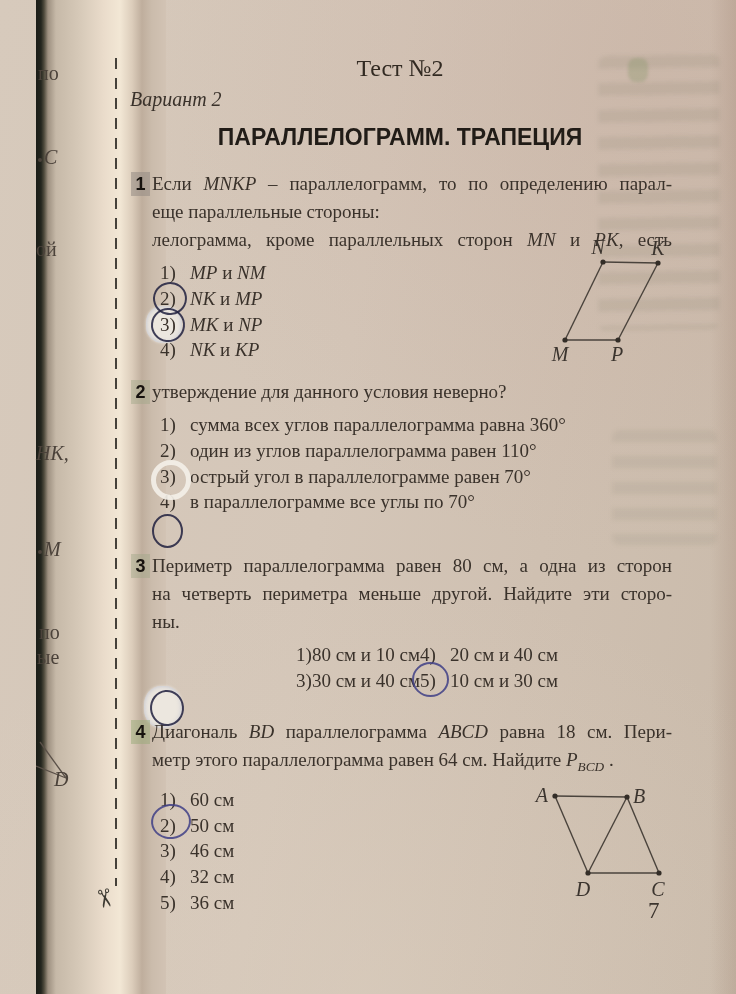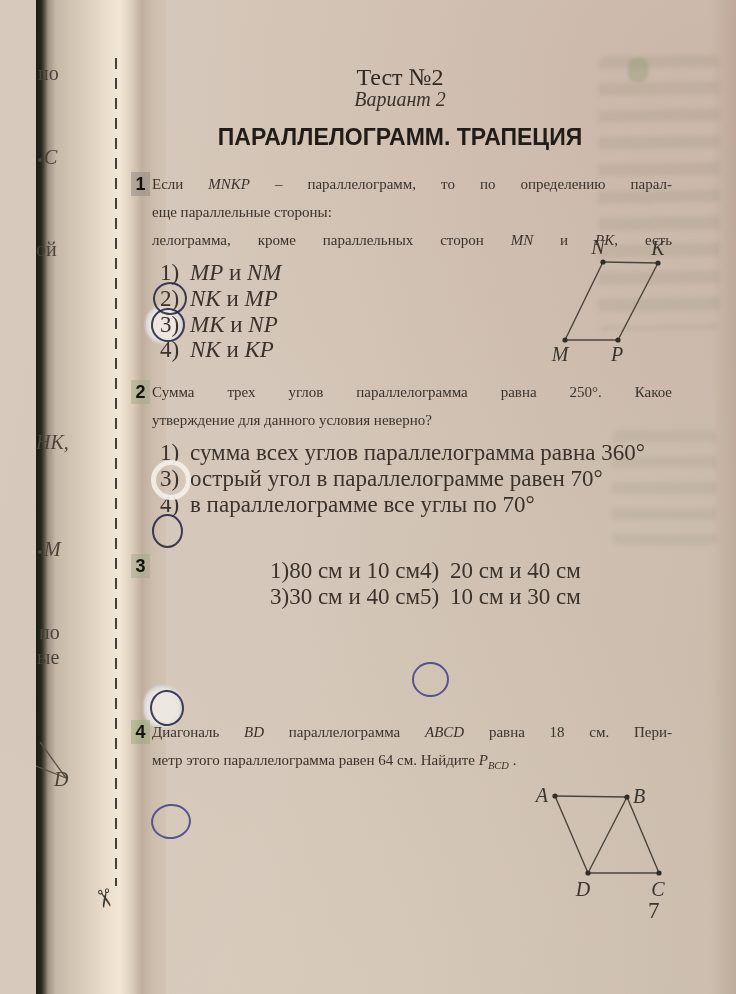--- a/index.html
+++ b/index.html
@@ -32,39 +32,39 @@
   .bleed1{left:598px;top:55px;width:122px;height:275px;
     background:repeating-linear-gradient(to bottom,rgba(96,98,76,.10) 0 13px,transparent 13px 27px);
     filter:blur(2px);transform:skewY(-1deg);}
   .bleed2{left:612px;top:430px;width:105px;height:115px;
     background:repeating-linear-gradient(to bottom,rgba(96,98,76,.08) 0 12px,transparent 12px 26px);
     filter:blur(2px);}
   .bleed3{left:628px;top:58px;width:20px;height:24px;background:rgba(112,140,82,.25);filter:blur(1.5px);}
   .edge-right{position:absolute;right:0;top:0;width:26px;height:100%;
     background:linear-gradient(90deg,transparent,rgba(138,106,88,.20));}
   
-  .test-title{position:absolute;left:130px;top:64px;width:540px;text-align:center;
+  .test-title{position:absolute;left:130px;top:55px;width:540px;text-align:center;
     font-size:24px;color:#322a22;}
-  .variant{position:absolute;left:130px;top:88px;width:540px;text-align:center;
+  .variant{position:absolute;left:130px;top:88px;width:540px;
     font-size:20px;font-style:italic;color:#3a322b;}
   .heading{position:absolute;left:130px;top:124px;width:540px;text-align:center;margin:0;
     font-family:Liberation Sans, sans-serif;font-weight:bold;font-size:23px;color:#211c17;}
   
   .q{position:absolute;left:130px;width:548px;z-index:2;}
   .badge{position:absolute;left:1px;top:2px;width:19px;height:24px;line-height:24px;
     text-align:center;font-family:"Liberation Sans", sans-serif;font-weight:bold;
     font-size:18px;color:#16120e;}
   .badge.b1{background:rgba(148,138,132,.55);}
   .badge.b2,.badge.b3{background:rgba(160,166,136,.45);}
   .badge.b4{background:rgba(152,170,120,.50);}
   .qtext{margin-left:22px;}
-  .ln{width:520px;line-height:28px;font-size:15px;}
+  .ln{width:520px;line-height:28px;font-size:19px;}
   .j{text-align:justify;text-align-last:justify;}
   .opts{margin-left:30px;margin-top:6px;}
-  .opt{line-height:25.8px;font-size:23px;white-space:nowrap;}
+  .opt{line-height:25.8px;font-size:19px;white-space:nowrap;}
   .mk{display:inline-block;width:30px;}
   .cols{display:flex;}
   .col-l{width:260px;text-align:right;}
   
   .diagram{position:absolute;z-index:2;}
   .dgl{stroke:#4a433c;stroke-width:1.4;}
   .dgd{fill:#332d27;}
   .dgt{font-family:"Liberation Serif", serif;font-style:italic;font-size:20px;fill:#3b342e;}
   
   .ink{position:absolute;border-radius:50%;z-index:4;background:transparent;}
@@ -79,21 +79,21 @@
 </head>
 <body>
 
 <div class="sheet">
 
   <div class="spine">
     <span class="frag" style="left:2px;top:62px;">по</span>
     <span class="fragdot" style="left:2px;top:158px;"></span>
     <span class="frag it" style="left:8px;top:146px;">С</span>
     <span class="frag" style="left:0px;top:238px;text-align:right;">ой</span>
-    <span class="frag it" style="left:0px;top:431px;">НК,</span>
+    <span class="frag it" style="left:0px;top:442px;">НК,</span>
     <span class="fragdot" style="left:2px;top:550px;"></span>
     <span class="frag it" style="left:8px;top:538px;">М</span>
     <span class="frag" style="left:3px;top:621px;">по</span>
     <span class="frag" style="left:1px;top:646px;">ые</span>
     <svg class="spine-tri" width="36" height="46">
       <line x1="4" y1="2" x2="30" y2="38" stroke="#5a5048" stroke-width="1.3"></line>
       <line x1="0" y1="26" x2="30" y2="38" stroke="#5a5048" stroke-width="1.3"></line>
     </svg>
     <span class="frag it" style="left:18px;top:768px;">D</span>
   </div>
@@ -136,49 +136,61 @@
       <circle class="dgd" cx="78" cy="104" r="2.6"></circle>
     <text class="dgt" x="58" y="18" text-anchor="middle">N</text>
     <text class="dgt" x="118" y="19" text-anchor="middle">K</text>
     <text class="dgt" x="20" y="125" text-anchor="middle">M</text>
     <text class="dgt" x="77" y="125" text-anchor="middle">P</text>
   </svg>
 
   <section class="q" style="top:378px;">
     <span class="badge b2">2</span>
     <div class="qtext">
-      <div class="ln j"><span>Сумма трех углов параллелограмма равна 250°. Какое</span></div>
       <div class="ln"><span>утверждение для данного условия неверно?</span></div>
     </div>
     <div class="opts">
       <div class="opt"><span class="mk">1)</span><span>сумма всех углов параллелограмма равна 360°</span></div>
+      <div class="opt"><span class="mk">2)</span><span>один из углов параллелограмма равен 110°</span></div>
       <div class="opt"><span class="mk">3)</span><span>острый угол в параллелограмме равен 70°</span></div>
       <div class="opt"><span class="mk">4)</span><span>в параллелограмме все углы по 70°</span></div>
     </div>
   </section>
 
   <section class="q" style="top:552px;">
     <span class="badge b3">3</span>
+    <div class="qtext">
+      <div class="ln j"><span>Периметр параллелограмма равен 80 см, а одна из сторон</span></div>
+      <div class="ln j"><span>на четверть периметра меньше другой. Найдите эти сторо-</span></div>
+      <div class="ln"><span>ны.</span></div>
+    </div>
     <div class="opts cols">
       <div class="col-l">
         <div class="opt"><span class="mk">1)</span><span>80 см и 10 см</span></div>
         <div class="opt"><span class="mk">3)</span><span>30 см и 40 см</span></div>
       </div>
       <div class="col-r">
         <div class="opt"><span class="mk">4)</span><span>20 см и 40 см</span></div>
         <div class="opt"><span class="mk">5)</span><span>10 см и 30 см</span></div>
       </div>
     </div>
   </section>
 
   <section class="q" style="top:718px;">
     <span class="badge b4">4</span>
     <div class="qtext">
       <div class="ln j"><span>Диагональ </span><em>BD</em><span> параллелограмма </span><em>ABCD</em><span> равна 18 см. Пери-</span></div>
       <div class="ln"><span>метр этого параллелограмма равен 64 см. Найдите </span><em>P</em><sub style="font-size:70%"><em>BCD</em></sub><span> .</span></div>
+    </div>
+    <div class="opts">
+      <div class="opt"><span class="mk">1)</span><span>60 см</span></div>
+      <div class="opt"><span class="mk">2)</span><span>50 см</span></div>
+      <div class="opt"><span class="mk">3)</span><span>46 см</span></div>
+      <div class="opt"><span class="mk">4)</span><span>32 см</span></div>
+      <div class="opt"><span class="mk">5)</span><span>36 см</span></div>
     </div>
   </section>
 
   <svg class="diagram" style="left:520px;top:776px;" width="200" height="135">
     <line class="dgl" x1="35" y1="20" x2="107" y2="21"></line>
     <line class="dgl" x1="35" y1="20" x2="68" y2="97"></line>
     <line class="dgl" x1="107" y1="21" x2="139" y2="97"></line>
     <line class="dgl" x1="68" y1="97" x2="139" y2="97"></line>
     <line class="dgl" x1="107" y1="21" x2="68" y2="97"></line>
     <circle class="dgd" cx="35" cy="20" r="2.6"></circle>

